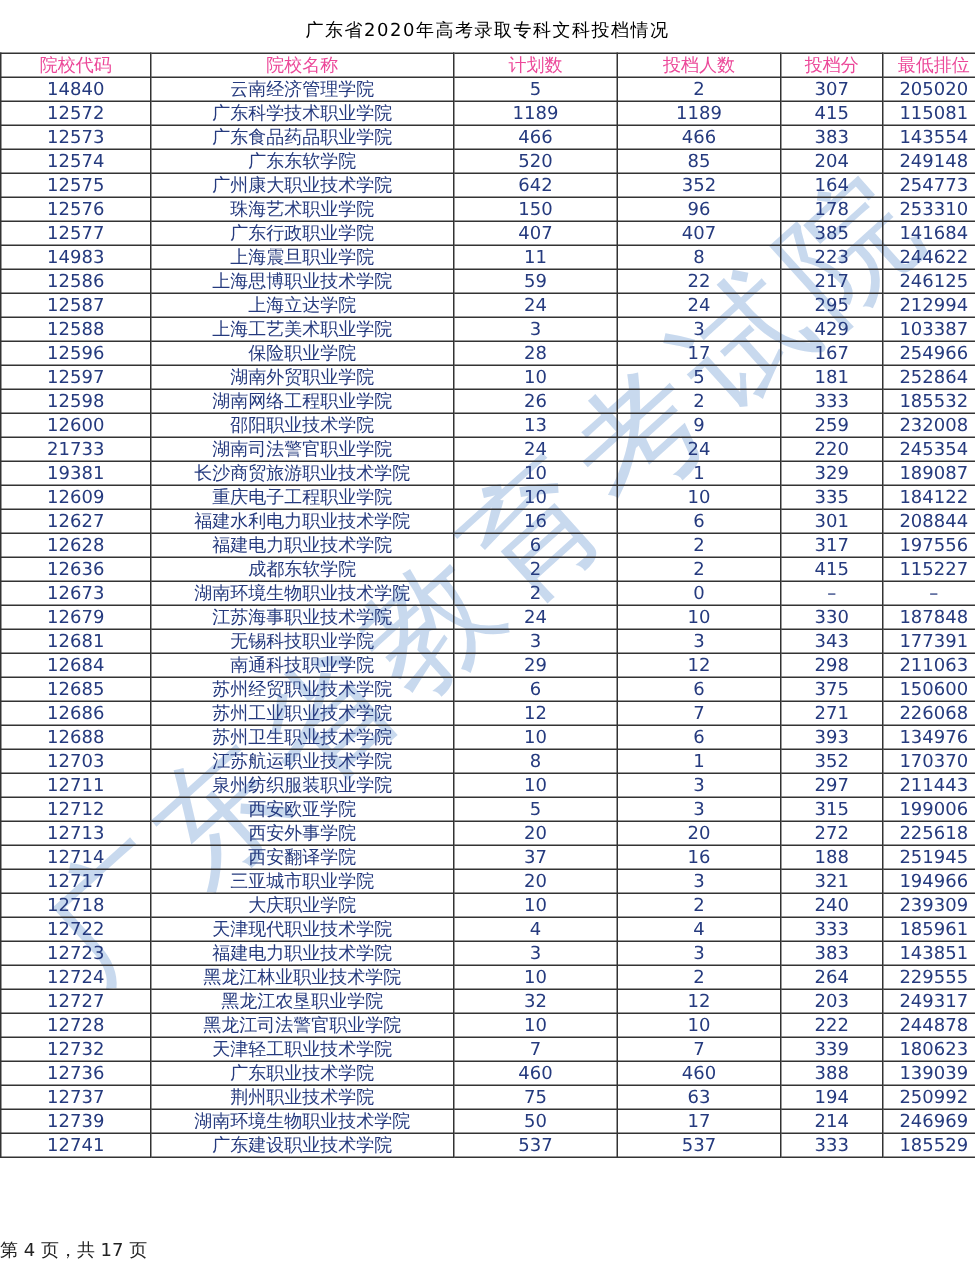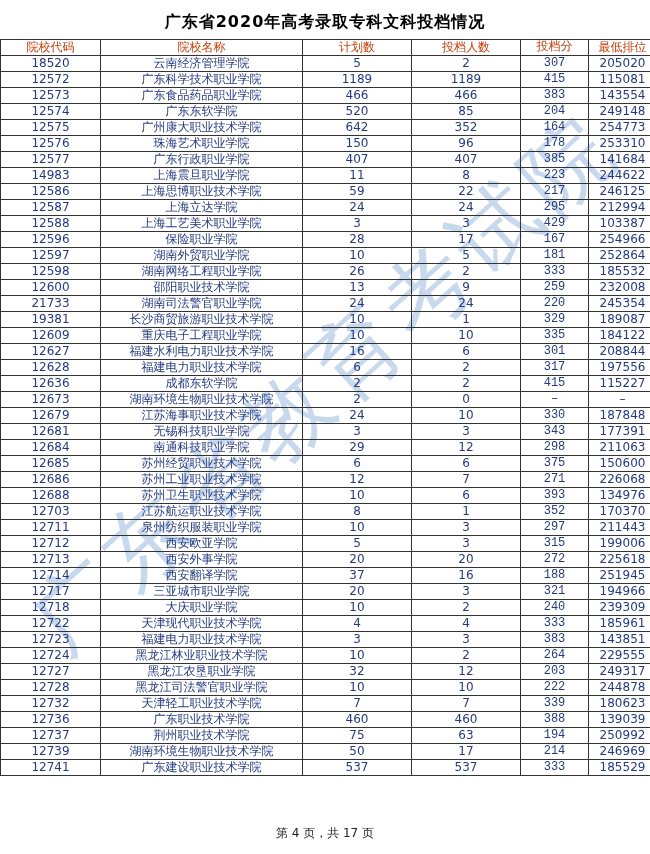--- a/index.html
+++ b/index.html
@@ -30,22 +30,22 @@
     color: rgba(125, 165, 215, 0.42);
     white-space: nowrap;
     pointer-events: none;
     z-index: 0;
     user-select: none;
   }
   .title {
     position: relative;
     z-index: 1;
     text-align: center;
-    font-size: 16px;
-    font-weight: bold;
+    font-size: 12px;
+    font-weight: normal;
     color: #000000;
     padding: 12px 0 6px 0;
     letter-spacing: 1px;
   }
   table.doc-table {
     position: relative;
     z-index: 1;
     border-collapse: collapse;
     margin: 0 auto;
     width: 634px;
@@ -56,38 +56,37 @@
     border: 1px solid #333333;
     text-align: center;
     font-size: 12px;
     height: 15px;
     line-height: 15px;
     padding: 0 2px;
     overflow: hidden;
     white-space: nowrap;
   }
   .doc-table th {
-    color: #c2410c;
+    color: #ec4899;
     font-weight: normal;
   }
   .doc-table td {
     color: #253a7e;
   }
   .c0 { width: 95px; }
   .c1 { width: 197px; }
   .c2 { width: 104px; margin-left: 20px; }
   .c3 { width: 104px; }
-  .c4 { width: 63px; font-family: Liberation Mono, monospace; }
+  .c4 { width: 63px; }
   .c5 { width: 63px; }
   .footer {
     position: absolute;
     bottom: 12px;
     left: 0;
     width: 100%;
-    text-align: center;
     font-size: 12px;
     color: #222222;
     z-index: 1;
   }
 </style>
 </head>
 <body>
 
 <div class="page">
 
@@ -101,21 +100,21 @@
         <th class="c0">院校代码</th>
         <th class="c1">院校名称</th>
         <th class="c2">计划数</th>
         <th class="c3">投档人数</th>
         <th class="c4">投档分</th>
         <th class="c5">最低排位</th>
       </tr>
     </thead>
     <tbody>
         <tr>
-          <td class="c0">18520</td>
+          <td class="c0">14840</td>
           <td class="c1">云南经济管理学院</td>
           <td class="c2">5</td>
           <td class="c3">2</td>
           <td class="c4">307</td>
           <td class="c5">205020</td>
         </tr>
         <tr>
           <td class="c0">12572</td>
           <td class="c1">广东科学技术职业学院</td>
           <td class="c2">1189</td>

